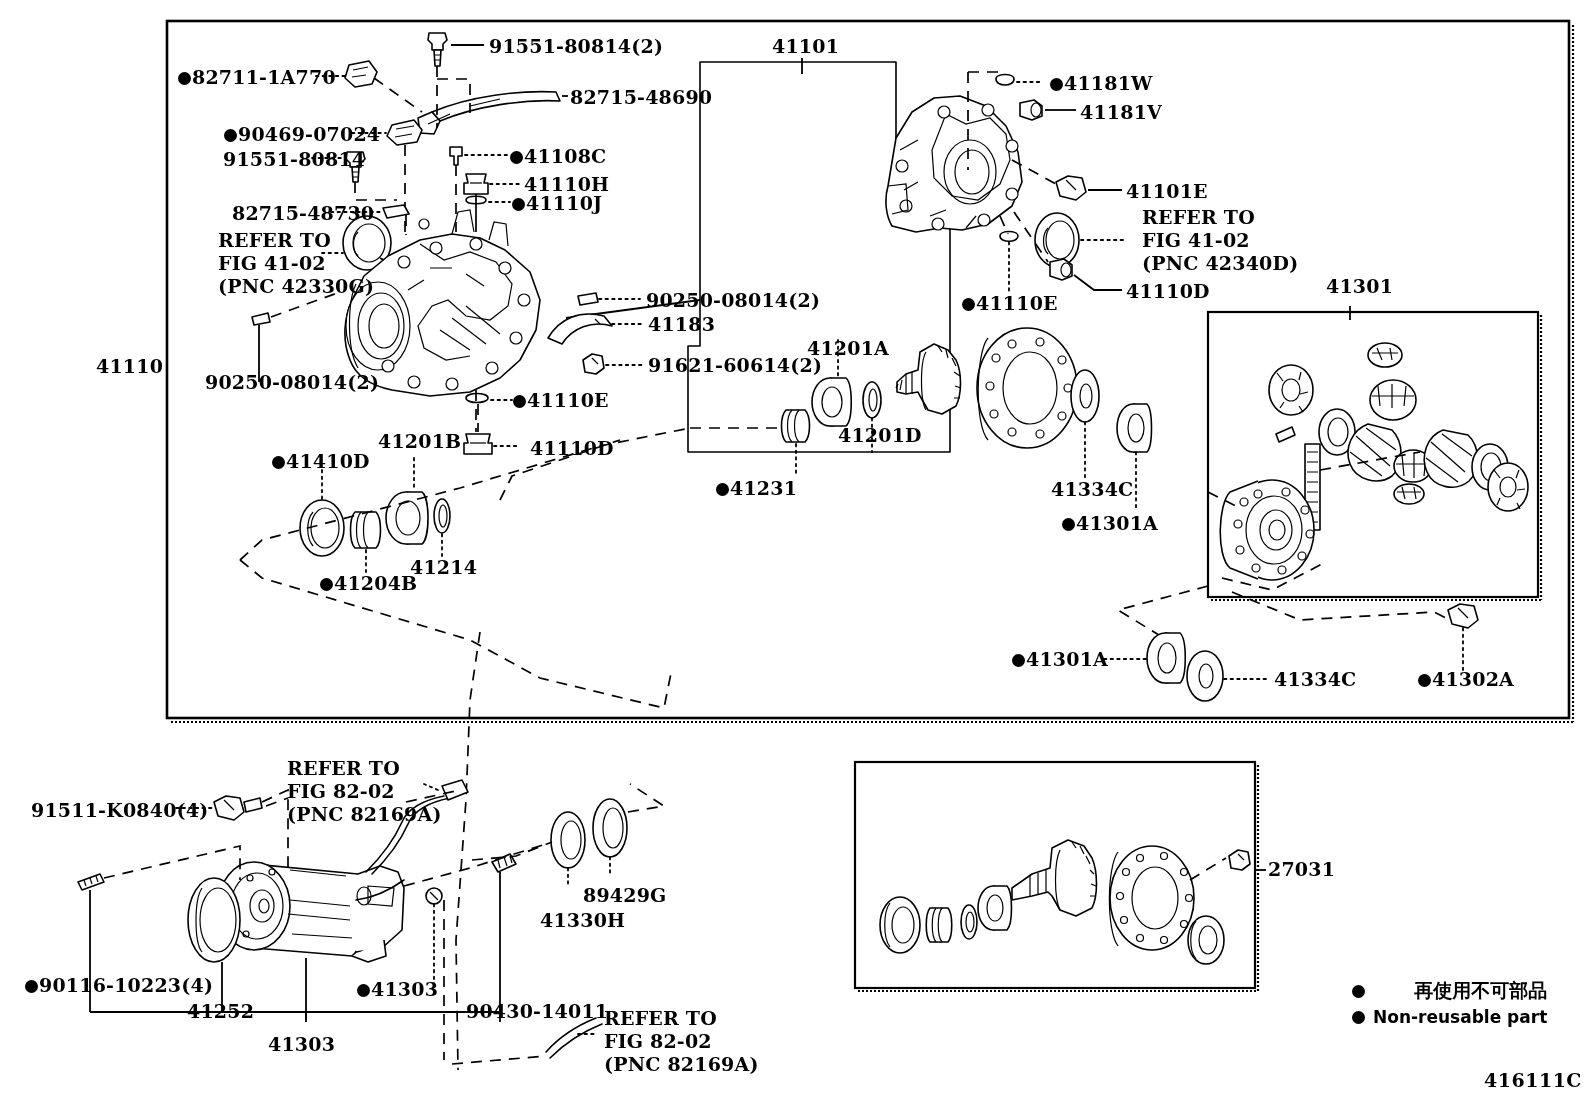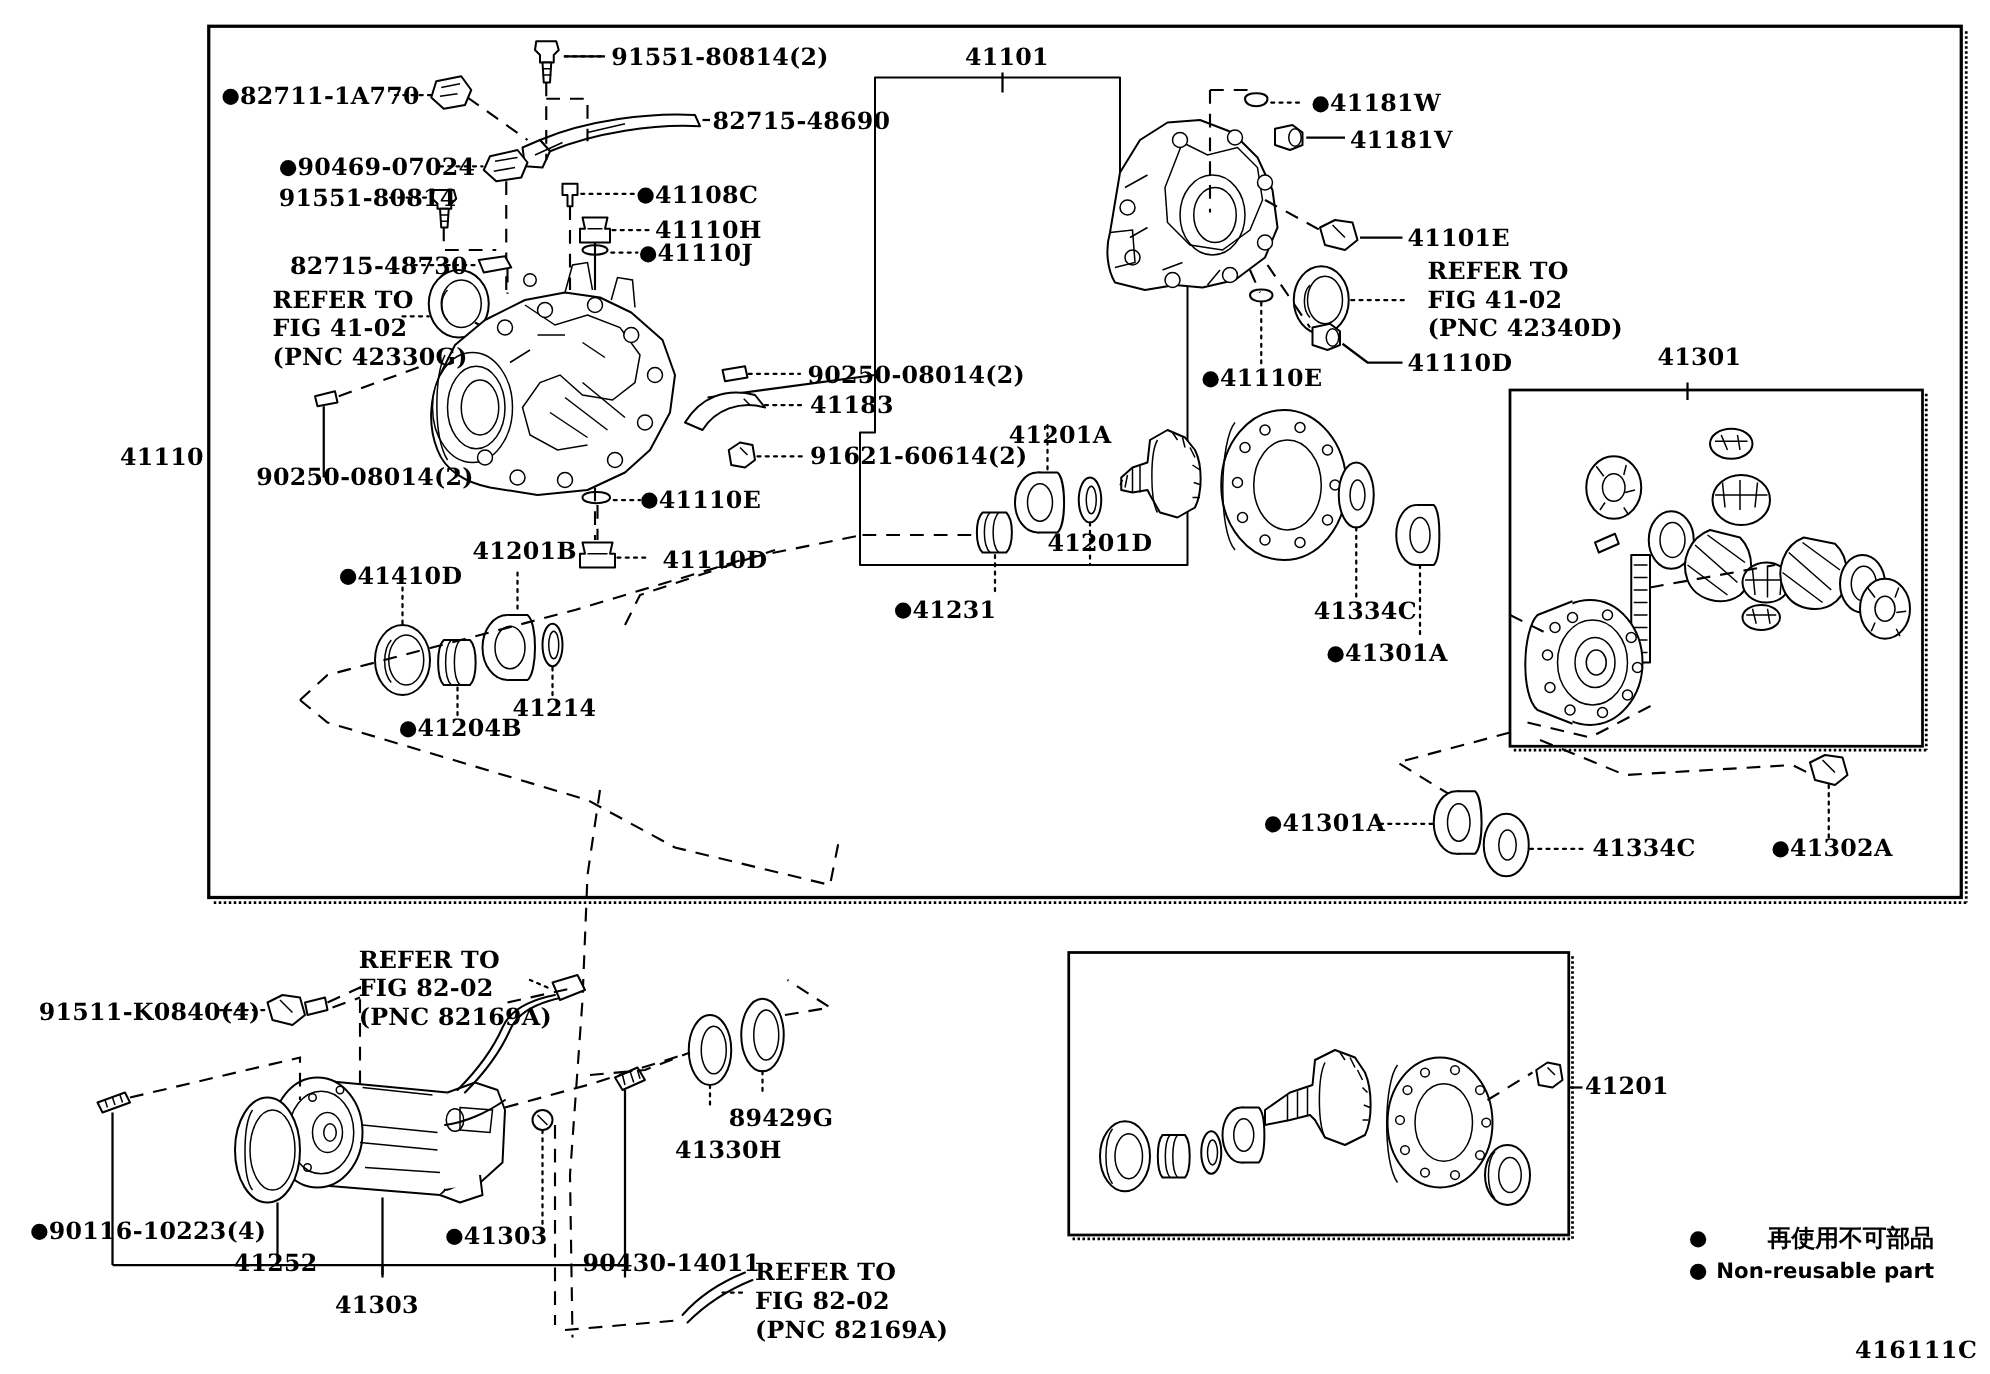--- a/index.html
+++ b/index.html
@@ -635,21 +635,21 @@
 <div class="lbl" style="left:268px;top:1033px;"><span>41303</span></div>
 <div class="lbl" style="left:357px;top:978px;"><span class="dot"></span><span>41303</span></div>
 <div class="lbl" style="left:466px;top:1000px;"><span>90430-14011</span></div>
 <div class="lbl" style="left:583px;top:884px;"><span>89429G</span></div>
 <div class="lbl" style="left:540px;top:909px;"><span>41330H</span></div>
 
 <div class="lbl multi" style="left:604px;top:1006px;"><span>REFER TO</span></div>
 <div class="lbl multi" style="left:604px;top:1029px;"><span>FIG 82-02</span></div>
 <div class="lbl multi" style="left:604px;top:1052px;"><span>(PNC 82169A)</span></div>
 
-<div class="lbl" style="left:1268px;top:858px;"><span>41201</span></div>
+<div class="lbl" style="left:1268px;top:858px;"><span>27031</span></div>
 
 <div class="legend" style="left:1352px;top:978px;">
   <div class="row">
     <span class="dot"></span>
     <span class="jp">再使用不可部品</span>
   </div>
   <div class="row">
     <span class="dot"></span>
     <span class="en">Non-reusable part</span>
   </div>

